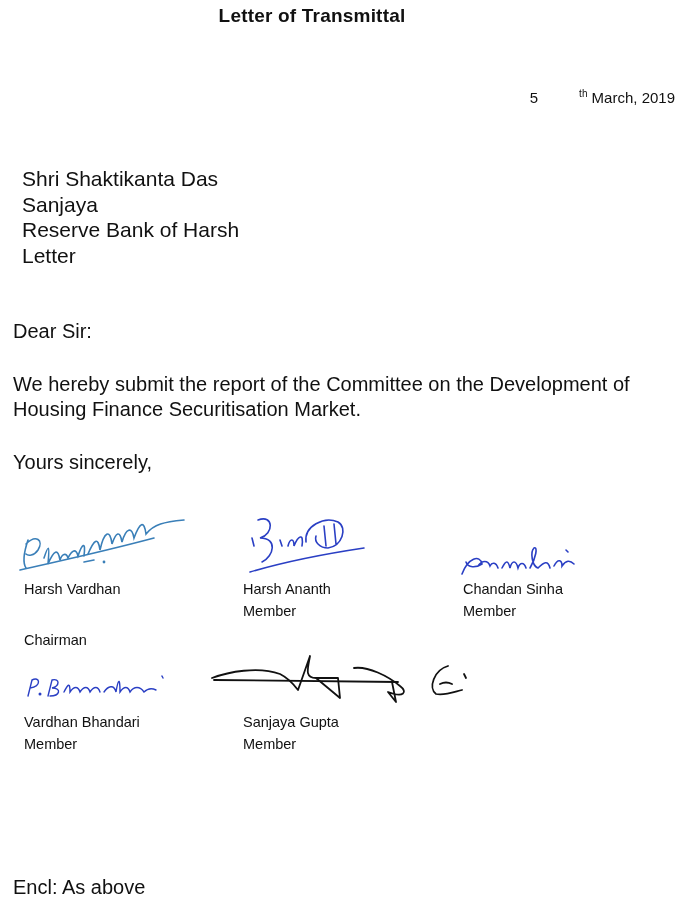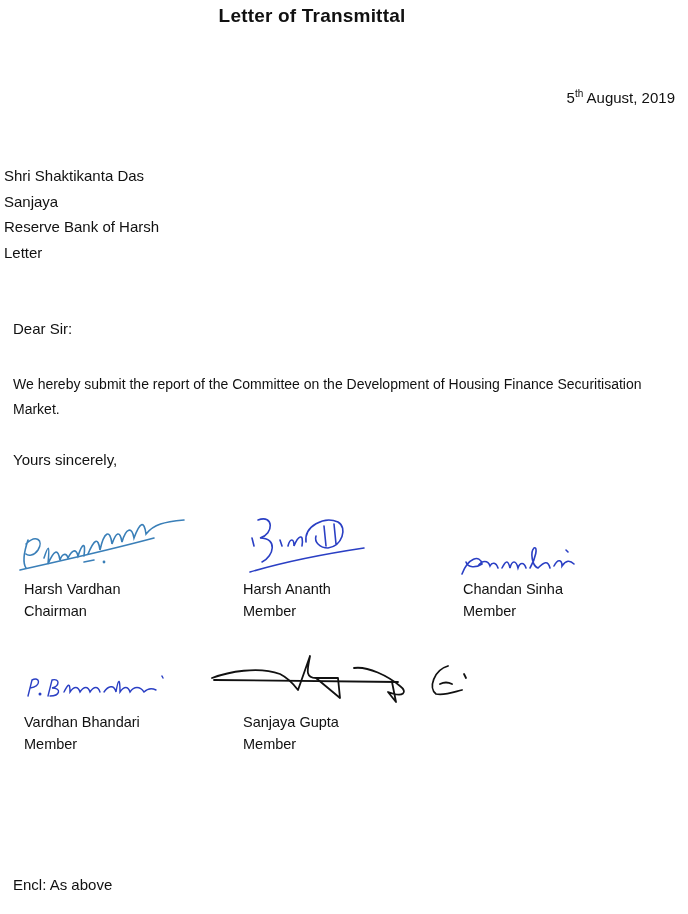--- a/index.html
+++ b/index.html
@@ -4,33 +4,33 @@
   <style>
     html, body { margin: 0; padding: 0; background: #ffffff; }
     body {
       width: 688px; height: 914px; position: relative; overflow: hidden;
       font-family: "Liberation Sans", "DejaVu Sans", sans-serif;
       color: #111111; font-size: 15px;
     }
     .abs { position: absolute; white-space: nowrap; }
     .title { left: 0; width: 624px; top: 5px; text-align: center; font-weight: bold; font-size: 19px; letter-spacing: 0.2px; }
     .date { right: 13px; top: 89px; font-size: 15px; }
-    .date sup { font-size: 10px; vertical-align: 6px; line-height: 0; }
-    .addr-line { left: 4px; font-size: 15px; }
-    .body-text { left: 13px; font-size: 15px; }
-    .para { left: 13px; width: 670px; top: 372px; font-size: 14px; line-height: 25px; white-space: normal; }
+    .date sup { font-size: 10px; vertical-align: 6px; line-height: 0; margin-left: 41px; }
+    .addr-line { left: 22px; font-size: 21px; }
+    .body-text { left: 13px; font-size: 20px; }
+    .para { left: 13px; width: 670px; top: 372px; font-size: 20px; line-height: 25px; white-space: normal; }
     .sig-name, .sig-role { font-size: 14.5px; text-align: right; }
     svg.sig { position: absolute; overflow: visible; }
   </style>
 </head>
 <body>
 
 <div class="abs title">Letter of Transmittal</div>
 
-<div class="abs date"><span>5</span><sup>th</sup><span> August, 2019</span></div>
+<div class="abs date"><span>5</span><sup>th</sup><span> March, 2019</span></div>
 
 <div>
   <div class="abs addr-line" style="top:167px">Shri Shaktikanta Das</div>
   <div class="abs addr-line" style="top:193px">Sanjaya</div>
   <div class="abs addr-line" style="top:218px">Reserve Bank of Harsh</div>
   <div class="abs addr-line" style="top:244px">Letter</div>
 </div>
 
 <div class="abs body-text" style="top:320px">Dear Sir:</div>
 
@@ -64,21 +64,21 @@
   <g fill="none" stroke="#2a3fc4" stroke-width="1.6" stroke-linecap="round">
     <path d="M4 34 C10 18 22 14 24 24 C18 28 10 28 8 22 M20 26 C24 20 30 20 32 26 C34 22 38 22 40 28"></path>
     <path d="M44 28 C48 20 50 20 52 28 C54 20 58 20 60 28 C62 22 66 22 68 28"></path>
     <path d="M72 28 C78 18 80 6 76 8 C72 12 74 26 80 28 C86 22 90 20 92 28"></path>
     <path d="M96 26 C100 18 104 20 104 26 C108 20 112 20 116 24"></path>
     <path d="M108 10 L110 12"></path>
   </g>
 </svg>
 
 <div class="abs sig-name" style="left:24px;top:581px">Harsh Vardhan</div>
-<div class="abs sig-role" style="left:24px;top:603px">Chairman</div>
+<div class="abs sig-role" style="left:24px;top:632px">Chairman</div>
 
 <div class="abs sig-name" style="left:243px;top:581px">Harsh Ananth</div>
 <div class="abs sig-role" style="left:243px;top:603px">Member</div>
 
 <div class="abs sig-name" style="left:463px;top:581px">Chandan Sinha</div>
 <div class="abs sig-role" style="left:463px;top:603px">Member</div>
 
 <svg class="sig" style="left:22px;top:670px" width="150" height="32" viewBox="0 0 150 32">
   <g fill="none" stroke="#2a3fc4" stroke-width="1.4" stroke-linecap="round">
     <path d="M6 26 L10 10 C18 6 20 16 8 18"></path>

